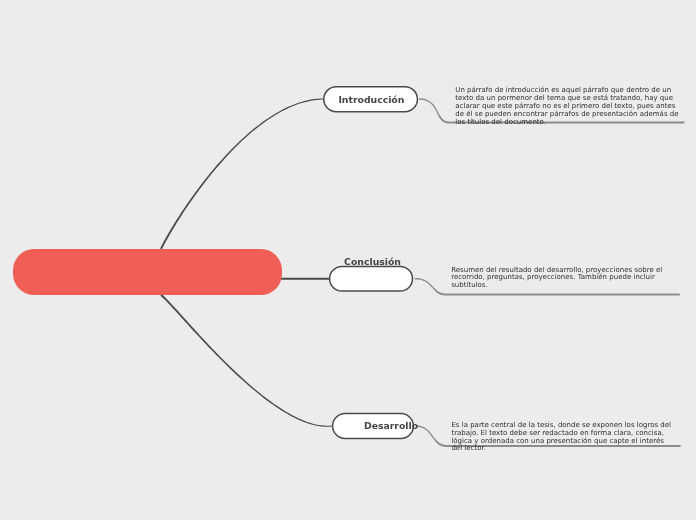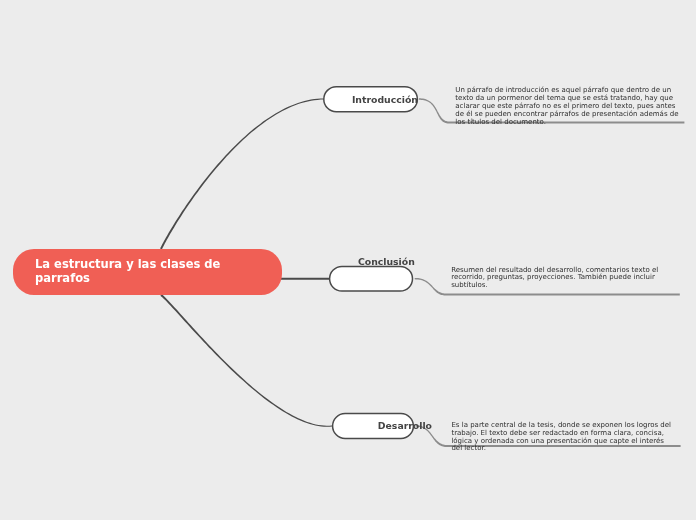--- a/index.html
+++ b/index.html
@@ -18,21 +18,21 @@
     left:35px; top:257.2px; width:236px;
     color:#ffffff;
     font-size:11.53px;
     font-weight:bold;
     line-height:14.2px;
   }
   .branch-label {
     font-size:9.3px;
     font-weight:bold;
     color:#434343;
-    text-align:right;
+    text-align:center;
   }
   .desc {
     color:#2e2e2e;
     font-size:7px;
     line-height:7.8px;
     width:224px;
     white-space:normal;
   }
 </style>
 </head>
@@ -47,25 +47,24 @@
     <path d="M418.9,99.7 420.3,99.8 421.5,99.9 422.8,100.0 423.9,100.2 424.9,100.5 425.9,100.8 426.9,101.2 427.8,101.6 428.6,102.0 429.4,102.5 430.1,103.1 430.8,103.6 431.4,104.2 432.0,104.9 432.6,105.5 433.1,106.2 433.6,106.9 434.1,107.7 434.6,108.4 435.0,109.2 435.4,109.9 435.9,110.7 436.3,111.5 436.6,112.3 437.0,113.1 437.4,113.9 437.8,114.6 438.2,115.4 438.6,116.2 439.0,116.9 439.4,117.6 439.8,118.3 440.3,119.0 440.8,119.7 441.4,120.3 442.0,120.9 442.6,121.4 443.3,121.9 444.0,122.3 444.8,122.7 445.6,123.0 446.5,123.3 447.5,123.5 448.5,123.6 449.5,123.6 483.1,123.6 516.6,123.6 550.2,123.6 583.7,123.6 617.3,123.6 650.8,123.6 684.4,123.6 684.4,121.6 650.8,121.6 617.3,121.6 583.7,121.6 550.2,121.6 516.6,121.6 483.1,121.6 449.5,121.6 448.6,121.6 447.8,121.5 447.0,121.3 446.3,121.1 445.6,120.9 444.9,120.6 444.3,120.2 443.8,119.8 443.2,119.4 442.7,119.0 442.2,118.5 441.7,117.9 441.2,117.3 440.8,116.7 440.4,116.1 439.9,115.4 439.5,114.7 439.1,113.9 438.7,113.2 438.3,112.4 437.8,111.7 437.4,110.9 437.0,110.1 436.6,109.3 436.1,108.5 435.7,107.7 435.2,107.0 434.7,106.2 434.2,105.4 433.6,104.7 433.0,104.0 432.3,103.3 431.6,102.7 430.9,102.0 430.1,101.4 429.3,100.9 428.4,100.4 427.4,99.9 426.4,99.5 425.3,99.1 424.2,98.8 423.0,98.6 421.7,98.4 420.3,98.3 418.9,98.3Z" fill="#8c8c8c" stroke="none"></path>
     <path d="M414.7,279.3 415.9,279.4 417.0,279.4 418.1,279.5 419.1,279.7 420.1,279.8 421.0,280.0 421.9,280.3 422.7,280.6 423.5,280.9 424.3,281.2 425.0,281.6 425.6,281.9 426.3,282.4 426.9,282.8 427.5,283.2 428.1,283.7 428.7,284.2 429.2,284.7 429.7,285.2 430.2,285.7 430.7,286.2 431.2,286.7 431.7,287.3 432.2,287.8 432.7,288.3 433.1,288.9 433.6,289.4 434.1,289.9 434.6,290.5 435.1,291.0 435.6,291.5 436.1,292.0 436.7,292.4 437.3,292.9 437.9,293.3 438.6,293.7 439.2,294.1 439.9,294.4 440.7,294.7 441.5,294.9 442.3,295.1 443.2,295.3 444.1,295.4 445.0,295.5 446.0,295.5 479.4,295.5 512.8,295.5 546.2,295.5 579.6,295.5 613.0,295.5 646.4,295.5 679.8,295.5 679.8,293.5 646.4,293.5 613.0,293.5 579.6,293.5 546.2,293.5 512.8,293.5 479.4,293.5 446.0,293.5 445.1,293.5 444.3,293.4 443.5,293.3 442.7,293.2 442.0,293.0 441.3,292.8 440.7,292.5 440.1,292.3 439.5,292.0 438.9,291.7 438.3,291.4 437.8,291.0 437.2,290.6 436.7,290.2 436.2,289.8 435.7,289.3 435.2,288.9 434.7,288.4 434.2,287.9 433.7,287.4 433.2,286.9 432.7,286.4 432.2,285.8 431.7,285.3 431.2,284.8 430.6,284.2 430.1,283.7 429.5,283.2 428.9,282.7 428.3,282.2 427.7,281.7 427.0,281.3 426.3,280.8 425.6,280.4 424.8,280.0 424.0,279.7 423.2,279.3 422.3,279.0 421.3,278.7 420.4,278.5 419.3,278.3 418.3,278.1 417.1,278.0 415.9,277.9 414.7,277.9Z" fill="#8c8c8c" stroke="none"></path>
     <path d="M415.6,426.7 416.7,426.8 417.8,426.8 418.8,427.0 419.8,427.1 420.7,427.4 421.6,427.6 422.4,427.9 423.2,428.3 423.9,428.7 424.6,429.1 425.3,429.5 426.0,430.0 426.6,430.5 427.2,431.1 427.8,431.6 428.3,432.2 428.9,432.8 429.4,433.5 429.9,434.1 430.4,434.7 430.9,435.4 431.4,436.1 431.9,436.7 432.4,437.4 432.8,438.1 433.3,438.7 433.8,439.4 434.3,440.1 434.8,440.7 435.3,441.4 435.8,442.0 436.4,442.6 437.0,443.2 437.6,443.7 438.3,444.2 438.9,444.7 439.7,445.2 440.4,445.6 441.2,446.0 442.1,446.3 443.0,446.5 443.9,446.7 444.9,446.9 445.9,447.0 447.0,447.0 480.4,447.0 513.7,447.0 547.1,447.0 580.5,447.0 613.9,447.0 647.2,447.0 680.6,447.0 680.6,445.0 647.2,445.0 613.9,445.0 580.5,445.0 547.1,445.0 513.7,445.0 480.4,445.0 447.0,445.0 446.0,445.0 445.1,444.9 444.3,444.8 443.5,444.6 442.7,444.4 442.0,444.1 441.3,443.8 440.6,443.5 440.0,443.1 439.4,442.7 438.8,442.3 438.2,441.8 437.6,441.3 437.0,440.8 436.5,440.3 436.0,439.7 435.5,439.1 434.9,438.5 434.4,437.9 433.9,437.2 433.4,436.6 432.9,435.9 432.4,435.3 431.9,434.6 431.4,433.9 430.9,433.3 430.4,432.6 429.8,432.0 429.3,431.3 428.7,430.7 428.1,430.1 427.4,429.6 426.8,429.0 426.1,428.5 425.3,428.0 424.6,427.5 423.8,427.1 422.9,426.7 422.0,426.3 421.1,426.0 420.1,425.8 419.0,425.5 417.9,425.4 416.8,425.3 415.6,425.3Z" fill="#8c8c8c" stroke="none"></path>
     <rect x="13" y="249" width="269" height="46" rx="21" ry="21" fill="#f05f55"></rect>
     <rect x="323.8" y="86.7" width="93.6" height="25" rx="12.5" ry="12.5" fill="#ffffff" stroke="#4a4a4a" stroke-width="1.5"></rect>
     <rect x="329.6" y="266.45" width="82.9" height="24.65" rx="12.3" ry="12.3" fill="#ffffff" stroke="#4a4a4a" stroke-width="1.5"></rect>
     <rect x="332.6" y="413.5" width="80.8" height="25" rx="12.5" ry="12.5" fill="#ffffff" stroke="#4a4a4a" stroke-width="1.5"></rect>
   </svg>
 
   <div class="layer">
-    <div class="txt root-label" style="color: rgb(255, 255, 255);">La estructura y las clases de parrafos</div>
 
     <div class="txt branch-label" style="left: 324.9px; top: 93.6px; width: 93px; color: rgb(67, 67, 67);">Introducción</div>
     <div class="txt desc" style="left: 455.3px; top: 79.45px; color: rgb(46, 46, 46); margin-top: 8px;">Un párrafo de introducción es aquel párrafo que dentro de un texto da un pormenor del tema que se está tratando, hay que aclarar que este párrafo no es el primero del texto, pues antes de él se pueden encontrar párrafos de presentación además de los títulos del documento.</div>
 
     <div class="txt branch-label" style="left: 330.3px; top: 256px; width: 84.5px; color: rgb(67, 67, 67);">Conclusión</div>
-    <div class="txt desc" style="left: 451.2px; top: 266.64px; color: rgb(46, 46, 46);">Resumen del resultado del desarrollo, comentarios texto el recorrido, preguntas, proyecciones. También puede incluir subtítulos.</div>
+    <div class="txt desc" style="left: 451.2px; top: 266.64px; color: rgb(46, 46, 46);">Resumen del resultado del desarrollo, proyecciones sobre el recorrido, preguntas, proyecciones. También puede incluir subtítulos.</div>
 
     <div class="txt branch-label" style="left: 350px; top: 420.1px; width: 82px; color: rgb(67, 67, 67);">Desarrollo</div>
     <div class="txt desc" style="left: 451.4px; top: 422px; color: rgb(46, 46, 46);">Es la parte central de la tesis, donde se exponen los logros del trabajo. El texto debe ser redactado en forma clara, concisa, lógica y ordenada con una presentación que capte el interés del lector.</div>
   </div>
 
 </div>
 
 </body></html>

